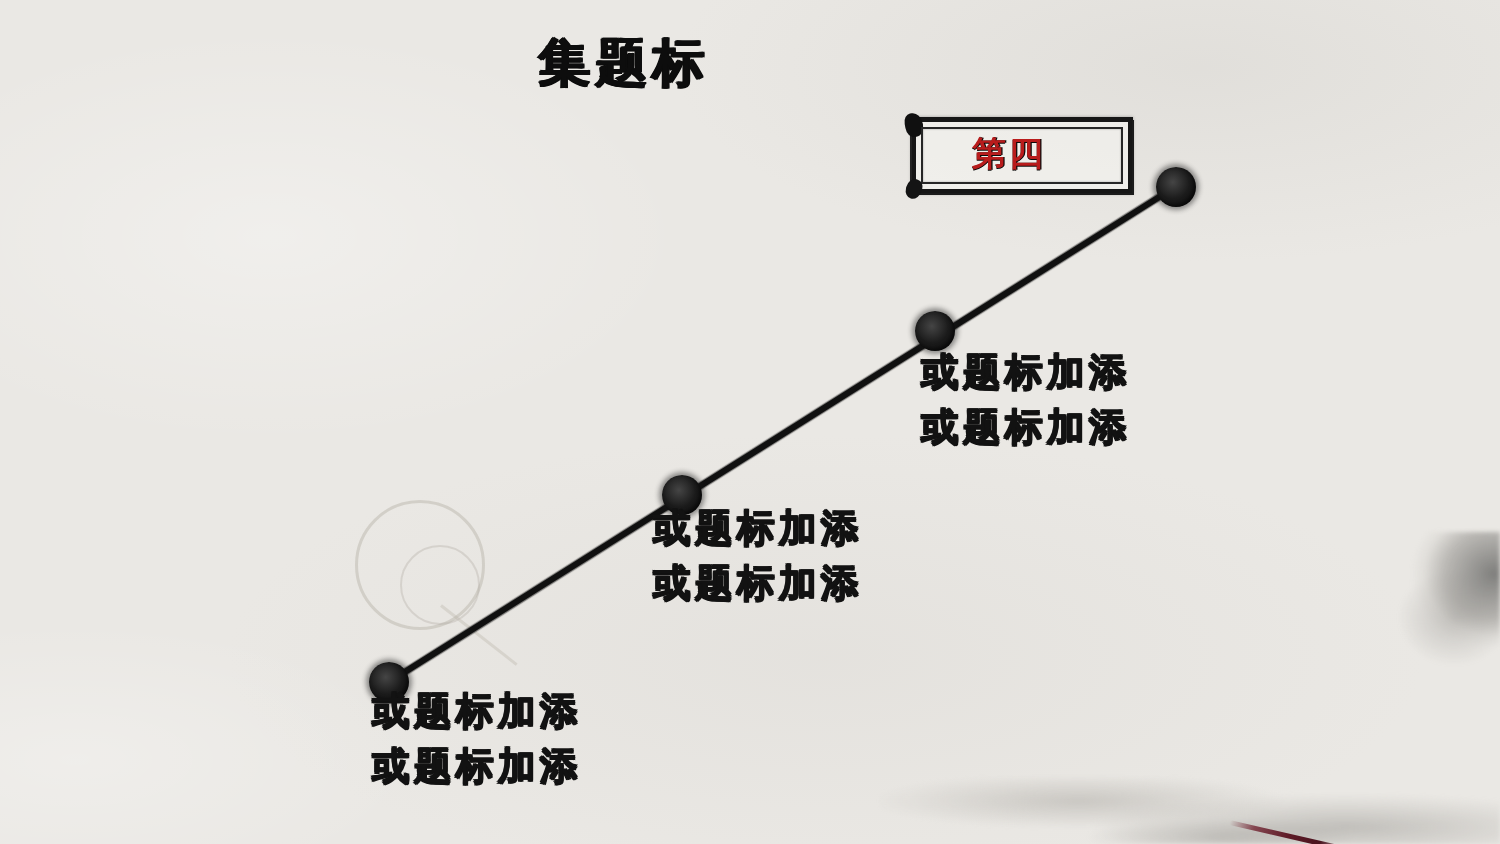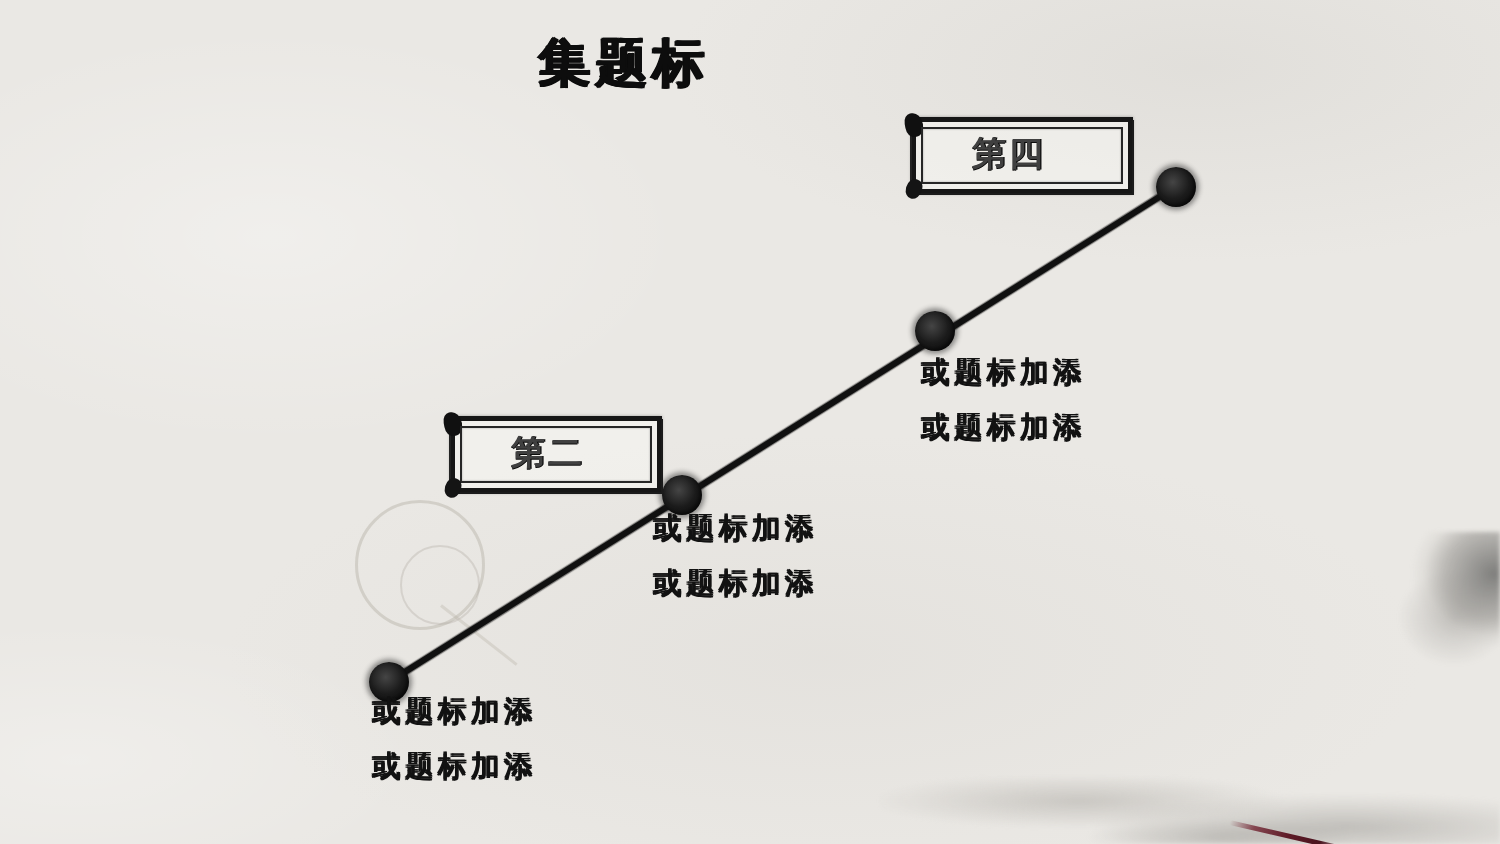--- a/index.html
+++ b/index.html
@@ -87,28 +87,28 @@
   .step-box::after{
     content:"";position:absolute;left:-10px;bottom:-10px;width:16px;height:20px;background:#141414;
     border-radius:55% 45% 60% 50%;transform:rotate(14deg);
   }
   .box-1{left:148px;top:588px;width:214px;height:70px;}
   .box-2{left:451px;top:417px;width:202px;height:67px;}
   .box-3{left:692px;top:256px;width:206px;height:64px;}
   .box-4{left:912px;top:118px;width:212px;height:67px;}
   .step-label{
     position:absolute;left:56px;top:50%;transform:translateY(-54%);
-    font-size:34px;font-weight:bold;color:#404040;letter-spacing:3px;white-space:nowrap;
+    font-size:34px;font-weight:bold;color:#b91c1c;letter-spacing:3px;white-space:nowrap;
     text-shadow:1.2px 0 0 #0c0c0c, 0 1px 0 #0c0c0c;
   }
 
   
   .step-text{position:absolute;color:#121212;}
   .step-text p{
-    margin:0;font-size:29px;font-weight:normal;line-height:55px;letter-spacing:4px;white-space:nowrap;
+    margin:0;font-size:38px;font-weight:bold;line-height:55px;letter-spacing:4px;white-space:nowrap;
     text-shadow:1.6px 0 0 #121212, 0 1.5px 0 #121212, 1.6px 1.5px 0 #121212;
   }
   .text-1{left:371px;top:683px;}
   .text-2{left:652px;top:500px;}
   .text-3{left:920px;top:344px;}
 </style>
 </head>
 <body>
 
 <div id="slide">
@@ -125,24 +125,20 @@
 
   <div class="slide-title">集题标</div>
 
   <div class="timeline-line"></div>
 
   <div class="dot dot-1"></div>
   <div class="dot dot-2"></div>
   <div class="dot dot-3"></div>
   <div class="dot dot-4"></div>
 
-  <div class="step-box box-2">
-    <div class="inner"></div>
-    <span class="step-label">第二</span>
-  </div>
   <div class="step-box box-4">
     <div class="inner"></div>
     <span class="step-label">第四</span>
   </div>
 
   <div class="step-text text-1">
     <p>或题标加添</p>
     <p>或题标加添</p>
   </div>
   <div class="step-text text-2">

